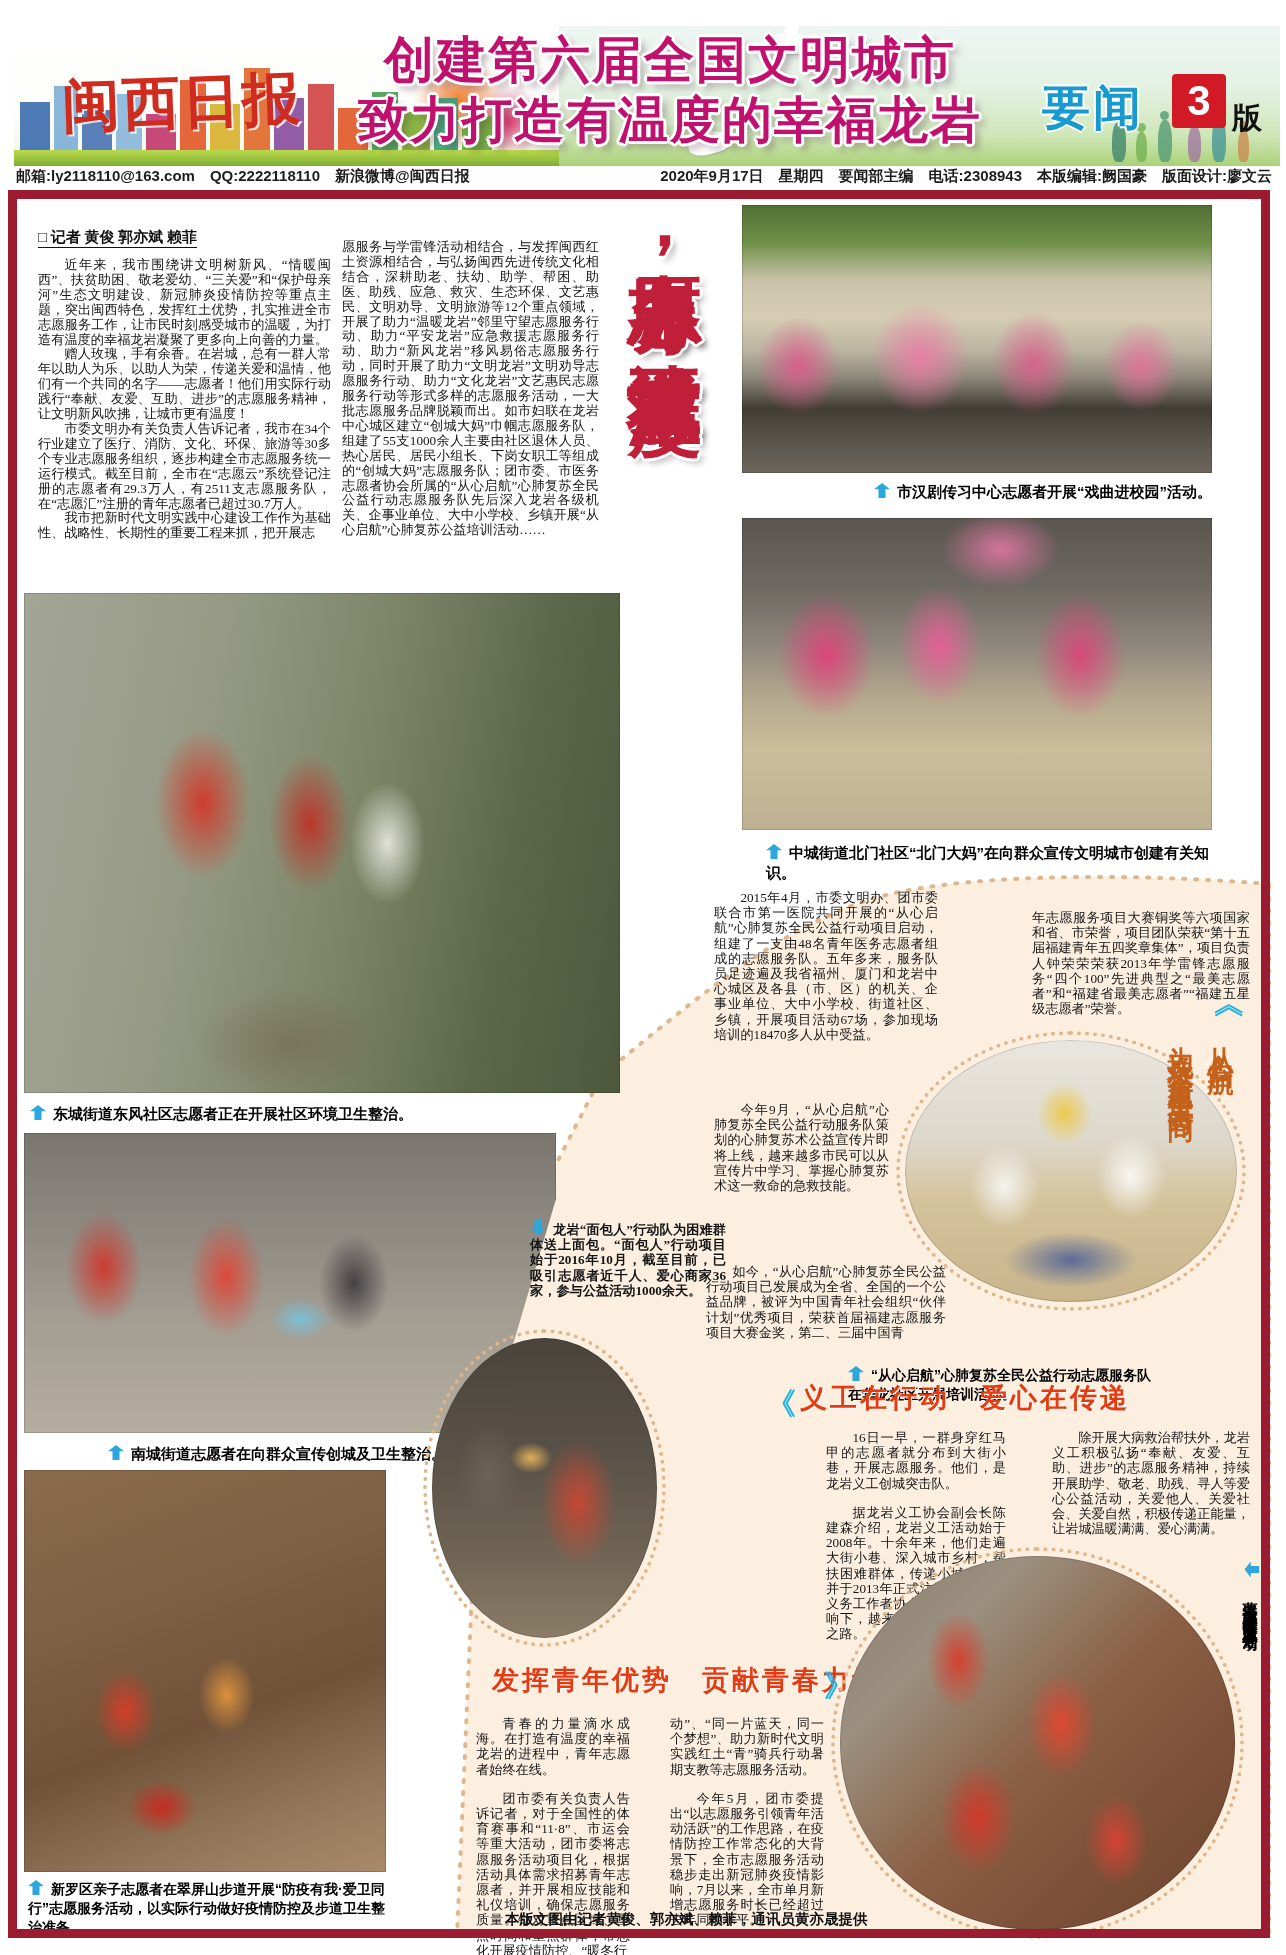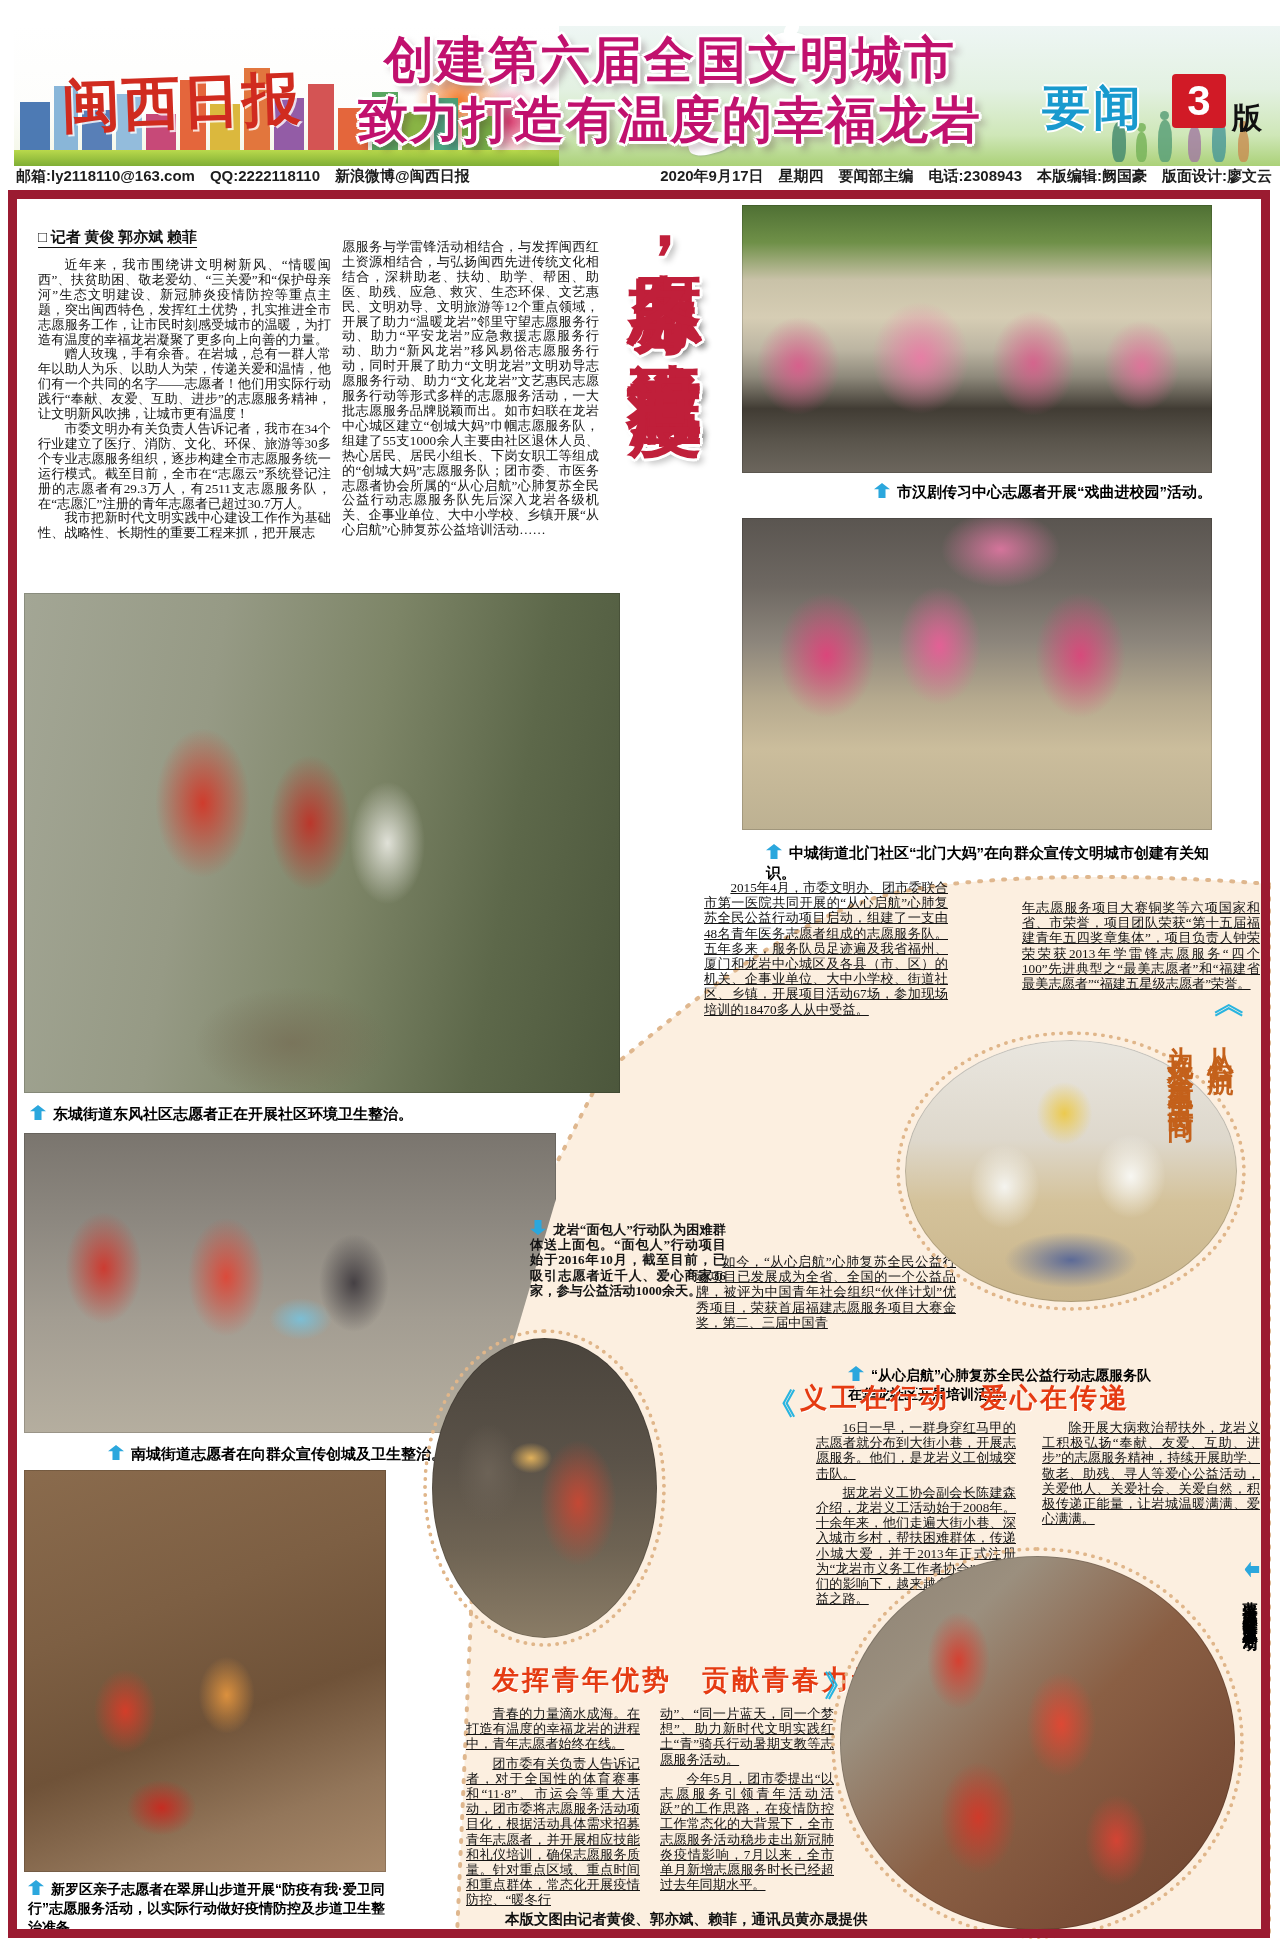--- a/index.html
+++ b/index.html
@@ -110,21 +110,21 @@
   
   .cap{font-size:15px;font-weight:700;color:#000;line-height:20px;
      font-family:"Liberation Sans","DejaVu Sans",sans-serif;}
   .arr{display:inline-block;width:16px;height:15px;background:#2ba7dd;margin-right:7px;
      clip-path:polygon(50% 0,100% 42%,72% 42%,72% 100%,28% 100%,28% 42%,0 42%);vertical-align:-1px;}
   .arr.down{transform:rotate(180deg);}
   .arr.left{transform:rotate(-90deg);}
   .vcap{writing-mode:vertical-rl;letter-spacing:2px;}
   
   .cream-text{font-size:13.2px;line-height:15.2px;text-align:justify;color:#141414;}
-  .cream-text p{margin:4px;text-indent:2em;text-decoration:underline;}
+  .cream-text p{margin:14px;text-indent:2em;}
   .cream-text p.noind{text-indent:0;}
   .pq{writing-mode:vertical-rl;font-size:26px;font-weight:900;color:#c4611b;
      letter-spacing:7px;font-family:"Liberation Sans","DejaVu Sans",sans-serif;}
   .qicon{color:#28b4e0;font-weight:900;font-size:30px;font-family:"Liberation Sans",sans-serif;}
   .sect-title{font-size:27px;font-weight:900;color:#e53b12;letter-spacing:3px;white-space:nowrap;
      font-family:"Liberation Sans","DejaVu Sans",sans-serif;
      text-shadow:1px 1px 0 #fff;}
   .bread-note{font-weight:700;}
   .credit{font-size:14.5px;font-weight:700;color:#101010;}
 </style>
@@ -221,20 +221,23 @@
   </div>
 
   <div class="abs photo ph-family"></div>
   <div class="abs cap" style="left:28px;top:1880px;width:360px;font-size:14px;line-height:19px;">
     <span class="arr"></span><span>新罗区亲子志愿者在翠屏山步道开展“防疫有我·爱卫同行”志愿服务活动，以实际行动做好疫情防控及步道卫生整治准备。</span>
   </div>
 
   <div class="abs cream-text" style="left:700px;top:876px;width:252px;">
     <p>2015年4月，市委文明办、团市委联合市第一医院共同开展的“从心启航”心肺复苏全民公益行动项目启动，组建了一支由48名青年医务志愿者组成的志愿服务队。五年多来，服务队员足迹遍及我省福州、厦门和龙岩中心城区及各县（市、区）的机关、企事业单位、大中小学校、街道社区、乡镇，开展项目活动67场，参加现场培训的18470多人从中受益。</p>
   </div>
+  <div class="abs cream-text" style="left:700px;top:1088px;width:203px;">
+    <p>今年9月，“从心启航”心肺复苏全民公益行动服务队策划的心肺复苏术公益宣传片即将上线，越来越多市民可以从宣传片中学习、掌握心肺复苏术这一救命的急救技能。</p>
+  </div>
   <div class="abs cream-text" style="left:692px;top:1250px;width:268px;">
     <p>如今，“从心启航”心肺复苏全民公益行动项目已发展成为全省、全国的一个公益品牌，被评为中国青年社会组织“伙伴计划”优秀项目，荣获首届福建志愿服务项目大赛金奖，第二、三届中国青</p>
   </div>
   <div class="abs cream-text" style="left:1018px;top:896px;width:246px;">
     <p class="noind">年志愿服务项目大赛铜奖等六项国家和省、市荣誉，项目团队荣获“第十五届福建青年五四奖章集体”，项目负责人钟荣荣荣获2013年学雷锋志愿服务“四个100”先进典型之“最美志愿者”和“福建省最美志愿者”“福建五星级志愿者”荣誉。</p>
   </div>
 
   <div class="abs photo oval ph-cpr"></div>
   <div class="abs cap" style="left:848px;top:1366px;width:304px;font-size:14px;line-height:19px;">
     <span class="arr"></span><span>“从心启航”心肺复苏全民公益行动志愿服务队在华龙社区开展培训活动。</span>

